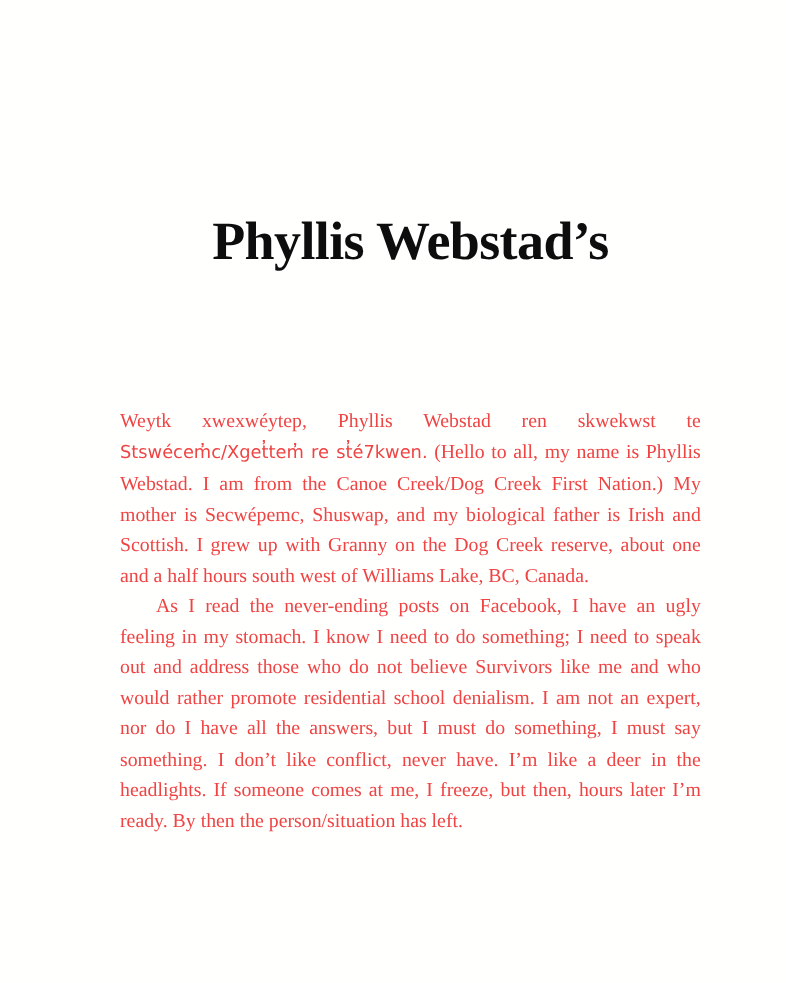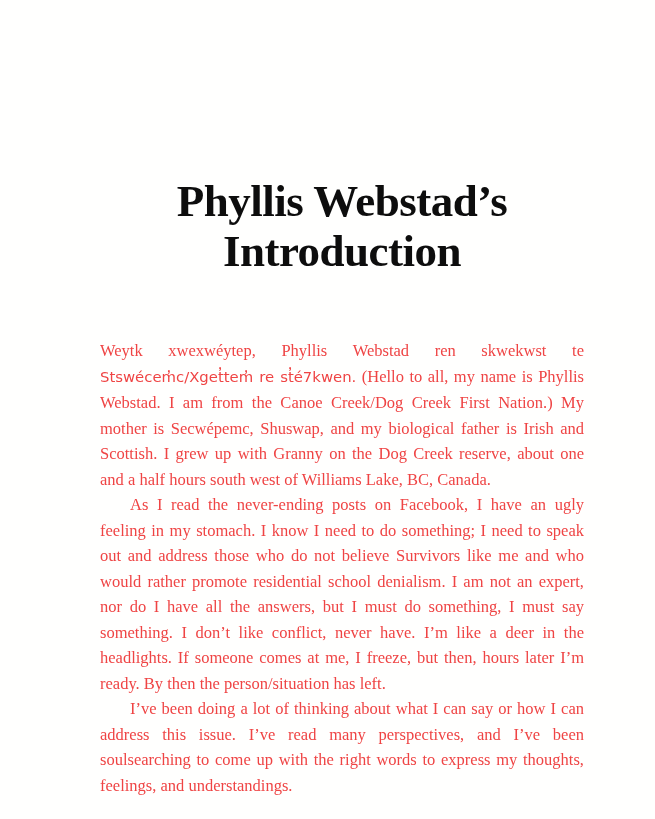--- a/index.html
+++ b/index.html
@@ -55,28 +55,24 @@
     font-size: 0.9em;
   }
 </style>
 </head>
 <body>
 
 <div class="page">
 
   <h1 class="chapter-title">
     <span>Phyllis Webstad’s</span><br>
-    <span>Introduction</span>
   </h1>
 
   <div class="body-text">
     <p>
       <span>Weytk xwexwéytep, Phyllis Webstad ren skwekwst te </span><span class="secwepemc">Stswécem̓c/Xget̓tem̓ re st̓é7kwen.</span><span> (Hello to all, my name is Phyllis Webstad. I am from the Canoe Creek/Dog Creek First Nation.) My mother is Secwépemc, Shuswap, and my biological father is Irish and Scottish. I grew up with Granny on the Dog Creek reserve, about one and a half hours south west of Williams Lake, BC, Canada.</span>
     </p>
     <p class="indented">
       <span>As I read the never-ending posts on Facebook, I have an ugly feeling in my stomach. I know I need to do something; I need to speak out and address those who do not believe Survivors like me and who would rather promote residential school denialism. I am not an expert, nor do I have all the answers, but I must do something, I must say something. I don’t like conflict, never have. I’m like a deer in the headlights. If someone comes at me, I freeze, but then, hours later I’m ready. By then the person/situation has left.</span>
     </p>
-    <p class="indented">
-      <span>I’ve been doing a lot of thinking about what I can say or how I can address this issue. I’ve read many perspectives, and I’ve been soulsearching to come up with the right words to express my thoughts, feelings, and understandings.</span>
-    </p>
   </div>
 
 </div>
 
 </body></html>

